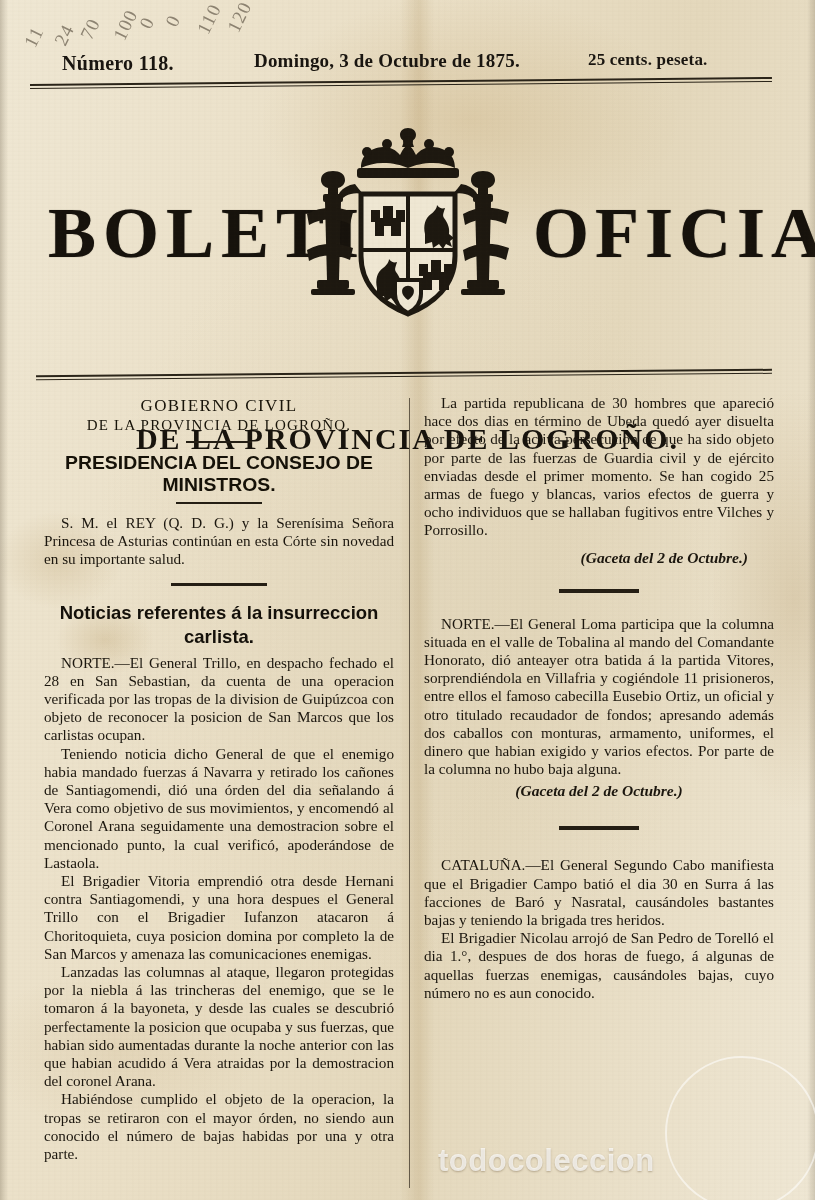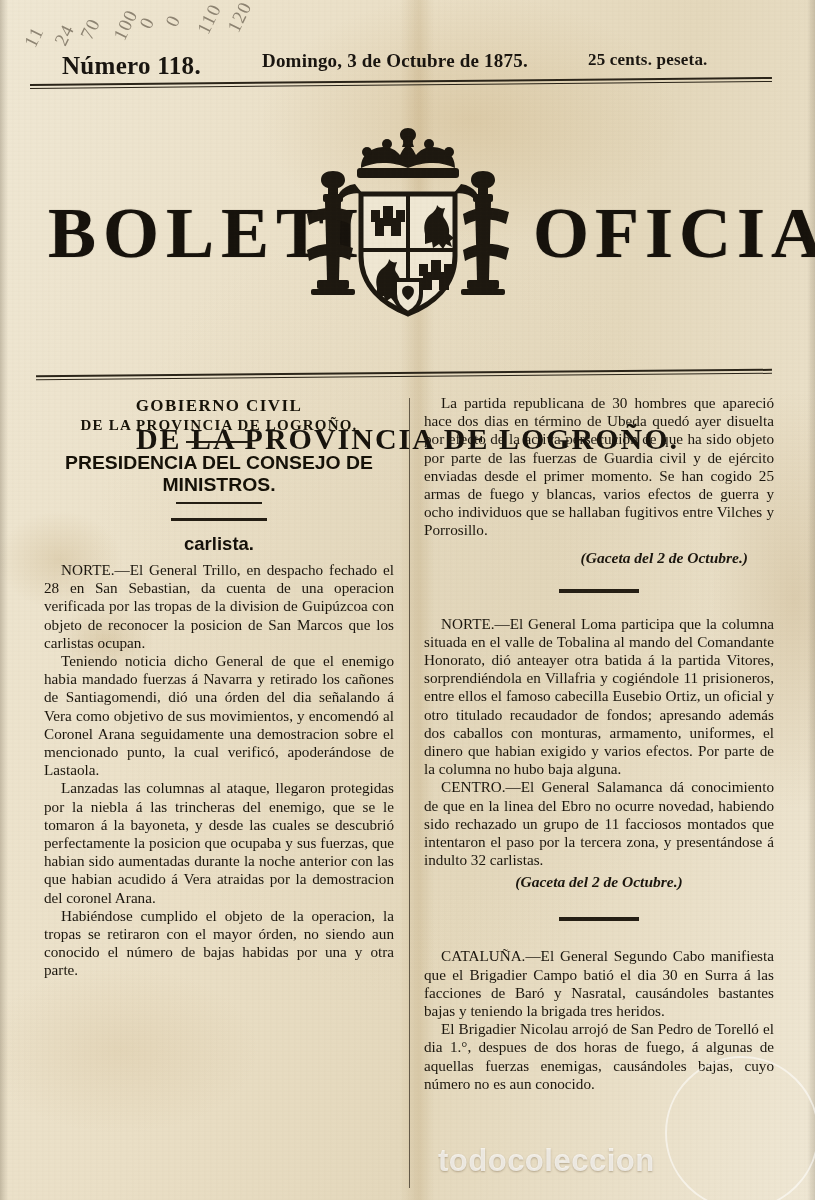--- a/index.html
+++ b/index.html
@@ -40,22 +40,22 @@
     position:absolute;left:18px;top:2px;width:230px;height:62px;
     font-family:"Liberation Serif",serif;color:#53493a;opacity:.62;
   }
   .hand span{
     position:absolute;font-size:19px;transform:rotate(-64deg);
     letter-spacing:1px;white-space:nowrap;
   }
 
   
   .topbar{position:absolute;left:0;top:46px;width:815px;height:46px;}
-  .numero{position:absolute;left:62px;top:6px;font-size:25px;font-weight:bold;font-family:"Liberation Serif",serif;letter-spacing:.3px;}
-  .fecha{position:absolute;left:262px;top:4px;font-size:19px;font-weight:bold;letter-spacing:.2px;}
+  .numero{position:absolute;left:62px;top:6px;font-size:20px;font-weight:bold;font-family:"Liberation Serif",serif;letter-spacing:.3px;}
+  .fecha{position:absolute;left:254px;top:4px;font-size:19px;font-weight:bold;letter-spacing:.2px;}
   .precio{position:absolute;left:588px;top:4px;font-size:17px;font-weight:bold;letter-spacing:.2px;}
   .rule-dbl{
     position:absolute;left:30px;top:84px;width:742px;height:5px;
     transform:rotate(-0.55deg);transform-origin:left center;
   }
   .rule-dbl i{display:block;background:#2a2419;}
   .rule-dbl i.a{height:2px;}
   .rule-dbl i.b{height:1px;margin-top:2px;}
 
   
@@ -81,21 +81,21 @@
   .rule-dbl2 i.a{height:2px;}
   .rule-dbl2 i.b{height:1px;margin-top:2px;}
 
   
   .cols{position:absolute;left:0;top:392px;width:815px;height:808px;}
   .col{position:absolute;top:0;width:350px;}
   .col-left{left:44px;}
   .col-right{left:424px;}
   .colrule{position:absolute;left:409px;top:6px;width:1px;height:790px;background:#3a3226;opacity:.75;}
 
-  .hd-c{text-align:center;font-weight:bold;letter-spacing:.5px;color:#171309;}
+  .hd-c{text-align:center;font-weight:normal;letter-spacing:.5px;color:#171309;}
   .gob1{font-size:17px;letter-spacing:1.4px;margin:4px 0 1px;}
   .gob2{font-size:15px;letter-spacing:1.2px;}
   .sep-short{width:66px;height:2px;background:#241e14;margin:7px auto 9px;}
   .presi{
     font-size:19px;font-weight:bold;text-align:center;letter-spacing:0px;
     font-family:"Liberation Sans",sans-serif;color:#151108;
     transform:scaleX(1.02);
   }
   .sep-short2{width:86px;height:2px;background:#241e14;margin:6px auto 10px;}
   .sep-med{width:96px;height:3px;background:#241e14;margin:14px auto 16px;}
@@ -250,38 +250,40 @@
     <div class="colrule"></div>
 
     <div class="col col-left">
       <div class="hd-c gob1">GOBIERNO CIVIL</div>
       <div class="hd-c gob2">DE LA PROVINCIA DE LOGROÑO.</div>
       <div class="sep-short"></div>
 
       <div class="presi">PRESIDENCIA DEL CONSEJO DE MINISTROS.</div>
       <div class="sep-short2"></div>
 
+      <p class="body">S. M. el REY (Q. D. G.) y la Serenísima Señora Princesa de Asturias continúan en esta Córte sin novedad en su importante salud.</p>
       <div class="sep-med"></div>
 
+      <div class="subhead">Noticias referentes á la insurreccion</div>
       <div class="subhead" style="margin-top:-4px;">carlista.</div>
 
       <p class="body">NORTE.—El General Trillo, en despacho fechado el 28 en San Sebastian, da cuenta de una operacion verificada por las tropas de la division de Guipúzcoa con objeto de reconocer la posicion de San Marcos que los carlistas ocupan.</p>
       <p class="body">Teniendo noticia dicho General de que el enemigo habia mandado fuerzas á Navarra y retirado los cañones de Santiagomendi, dió una órden del dia señalando á Vera como objetivo de sus movimientos, y encomendó al Coronel Arana seguidamente una demostracion sobre el mencionado punto, la cual verificó, apoderándose de Lastaola.</p>
+      <p class="body">El Brigadier Vitoria emprendió otra desde Hernani contra Santiagomendi, y una hora despues el General Trillo con el Brigadier Iufanzon atacaron á Choritoquieta, cuya posicion domina por completo la de San Marcos y amenaza las comunicaciones enemigas.</p>
       <p class="body">Lanzadas las columnas al ataque, llegaron protegidas por la niebla á las trincheras del enemigo, que se le tomaron á la bayoneta, y desde las cuales se descubrió perfectamente la posicion que ocupaba y sus fuerzas, que habian sido aumentadas durante la noche anterior con las que habian acudido á Vera atraidas por la demostracion del coronel Arana.</p>
       <p class="body">Habiéndose cumplido el objeto de la operacion, la tropas se retiraron con el mayor órden, no siendo aun conocido el número de bajas habidas por una y otra parte.</p>
 
     </div>
 
     <div class="col col-right">
       <p class="body" style="margin-top:2px;">La partida republicana de 30 hombres que apareció hace dos dias en término de Ubeda quedó ayer disuelta por efecto de la activa persecucion de que ha sido objeto por parte de las fuerzas de Guardia civil y de ejército enviadas desde el primer momento. Se han cogido 25 armas de fuego y blancas, varios efectos de guerra y ocho individuos que se hallaban fugitivos entre Vilches y Porrosillo.</p>
       <div class="gaceta">(Gaceta del 2 de Octubre.)</div>
       <div class="sep-med-r"></div>
 
       <p class="body">NORTE.—El General Loma participa que la columna situada en el valle de Tobalina al mando del Comandante Honorato, dió anteayer otra batida á la partida Vitores, sorprendiéndola en Villafria y cogiéndole 11 prisioneros, entre ellos el famoso cabecilla Eusebio Ortiz, un oficial y otro titulado recaudador de fondos; apresando además dos caballos con monturas, armamento, uniformes, el dinero que habian exigido y varios efectos. Por parte de la columna no hubo baja alguna.</p>
-      <p class="body">CENTRO.—El General Salamanca dá conocimiento de que en la linea del Ebro no ocurre novedad, habiendo sido rechazado un grupo de 11 facciosos montados que intentaron el paso por la tercera zona, y presentándose á indulto 32 carlistas.</p>
       <div class="gaceta c" style="margin-top:4px;">(Gaceta del 2 de Octubre.)</div>
       <div class="sep-med-r" style="margin:26px auto 26px;"></div>
 
       <p class="body">CATALUÑA.—El General Segundo Cabo manifiesta que el Brigadier Campo batió el dia 30 en Surra á las facciones de Baró y Nasratal, causándoles bastantes bajas y teniendo la brigada tres heridos.</p>
       <p class="body">El Brigadier Nicolau arrojó de San Pedro de Torelló el dia 1.°, despues de dos horas de fuego, á algunas de aquellas fuerzas enemigas, causándoles bajas, cuyo número no es aun conocido.</p>
 
     </div>
   </div>
 
   <div class="grain"></div>

